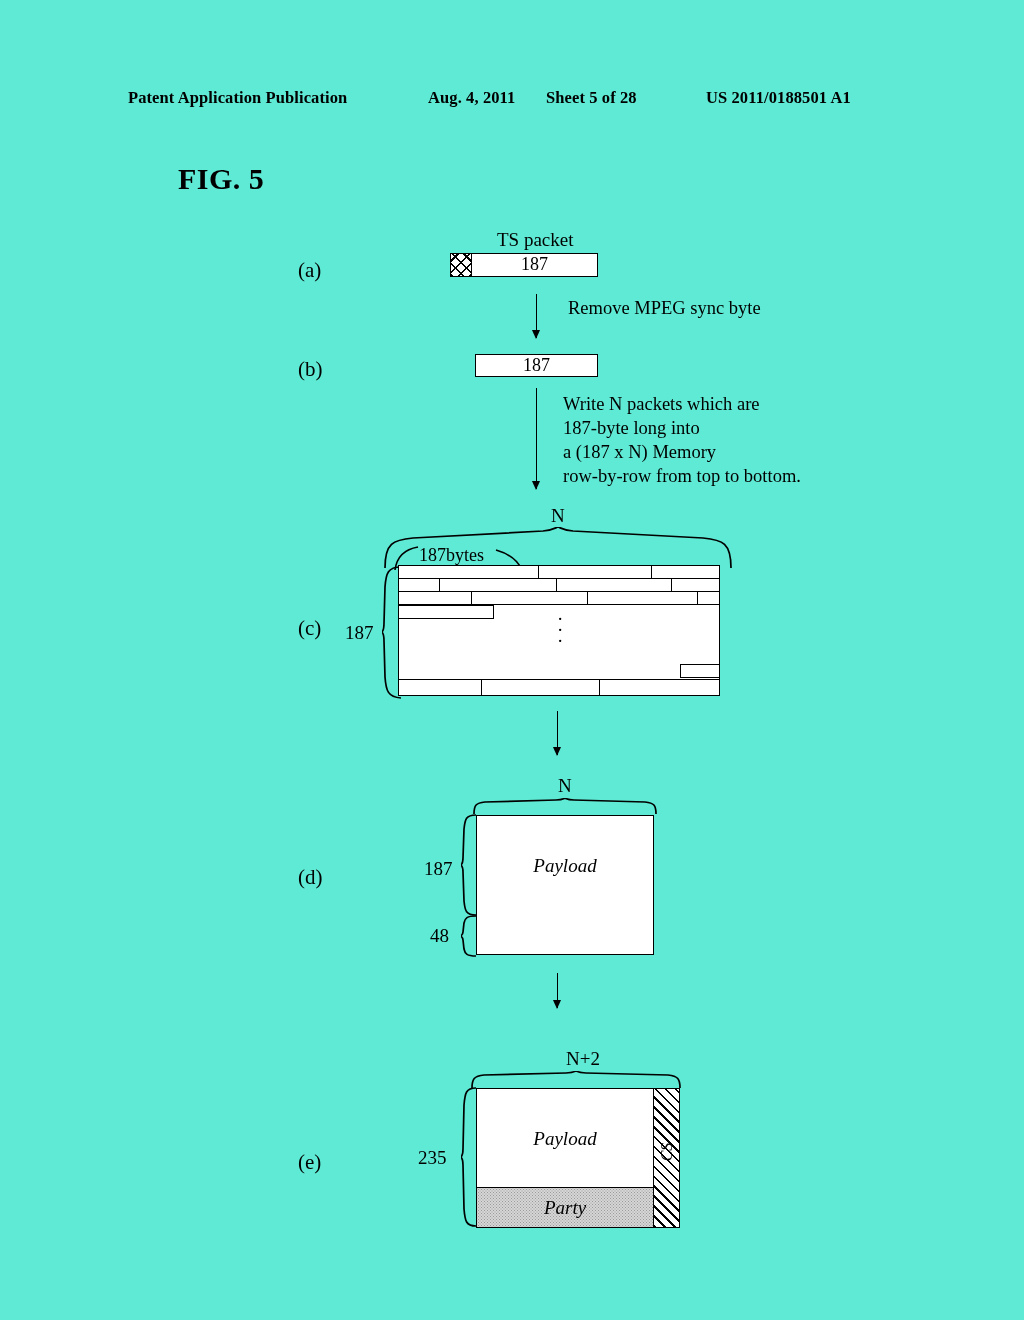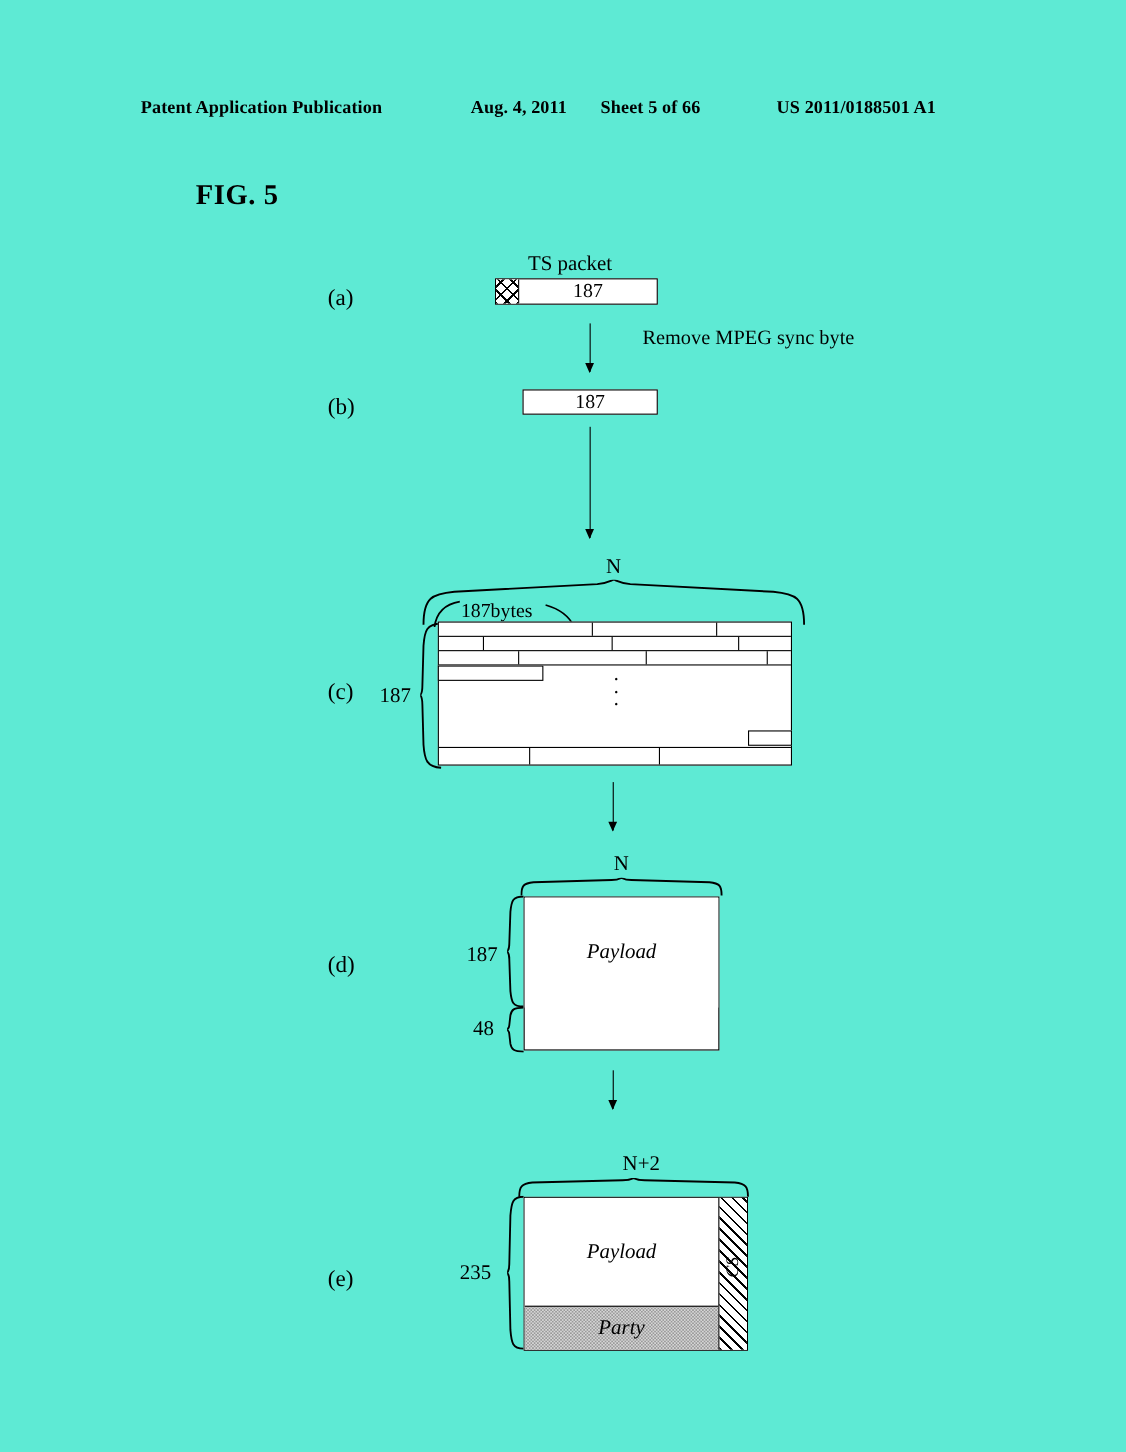--- a/index.html
+++ b/index.html
@@ -34,21 +34,21 @@
   .hdr-pub   { position: absolute; left: 128px; top: 0; }
   .hdr-date  { position: absolute; left: 428px; top: 0; }
   .hdr-sheet { position: absolute; left: 546px; top: 0; }
   .hdr-num   { position: absolute; left: 706px; top: 0; }
 
   
   .fig-title {
     position: absolute;
     left: 178px;
     top: 162px;
-    font-size: 26px;
+    font-size: 30px;
     font-weight: bold;
     letter-spacing: 0.5px;
     font-family: "Liberation Serif", "DejaVu Serif", serif;
   }
 
   
   .lbl {
     position: absolute;
     font-size: 19px;
     white-space: nowrap;
@@ -216,45 +216,49 @@
   }
 </style>
 </head>
 <body>
 
 <div id="page">
 
   <div class="hdr">
     <span class="hdr-pub">Patent Application Publication</span>
     <span class="hdr-date">Aug. 4, 2011</span>
-    <span class="hdr-sheet">Sheet 5 of 66</span>
+    <span class="hdr-sheet">Sheet 5 of 28</span>
     <span class="hdr-num">US 2011/0188501 A1</span>
   </div>
 
   <div class="fig-title">FIG. 5</div>
 
   <div class="step-lbl" style="left:298px; top:258px;">(a)</div>
 
-  <div class="lbl" style="left:480px; top:229px;">TS packet</div>
+  <div class="lbl" style="left:497px; top:229px;">TS packet</div>
 
   <div class="pkt-box" style="left:450px; top:253px; width:148px; height:24px;">
     <span class="sync-byte"></span>
     <span class="pkt-num" style="padding-left:21px;">187</span>
   </div>
 
   <div class="arrow" style="left:536px; top:294px; height:44px;"></div>
-  <div class="note" style="left:584px; top:296px;">Remove MPEG sync byte</div>
+  <div class="note" style="left:568px; top:296px;">Remove MPEG sync byte</div>
 
   <div class="step-lbl" style="left:298px; top:357px;">(b)</div>
 
   <div class="pkt-box" style="left:475px; top:354px; width:123px; height:23px;">
     <span class="pkt-num">187</span>
   </div>
 
   <div class="arrow" style="left:536px; top:388px; height:101px;"></div>
+  <div class="note" style="left:563px; top:392px;">Write N packets which are
+187-byte long into
+a (187 x N) Memory
+row-by-row from top to bottom.</div>
 
   <div class="step-lbl" style="left:298px; top:616px;">(c)</div>
 
   <div class="dim" style="left:551px; top:505px;">N</div>
   <svg class="brace" style="left:383px; top:527px;" width="350" height="42" viewBox="0 0 350 42">
     <path d="M2 41 C2 16, 10 13, 30 11 L160 4 C170 3, 172 1, 175 0
              C178 1, 180 3, 190 4 L320 11 C340 13, 348 16, 348 41" fill="none" stroke="#000" stroke-width="1.7"></path>
   </svg>
 
   <div class="dim" style="left:345px; top:622px;">187</div>

